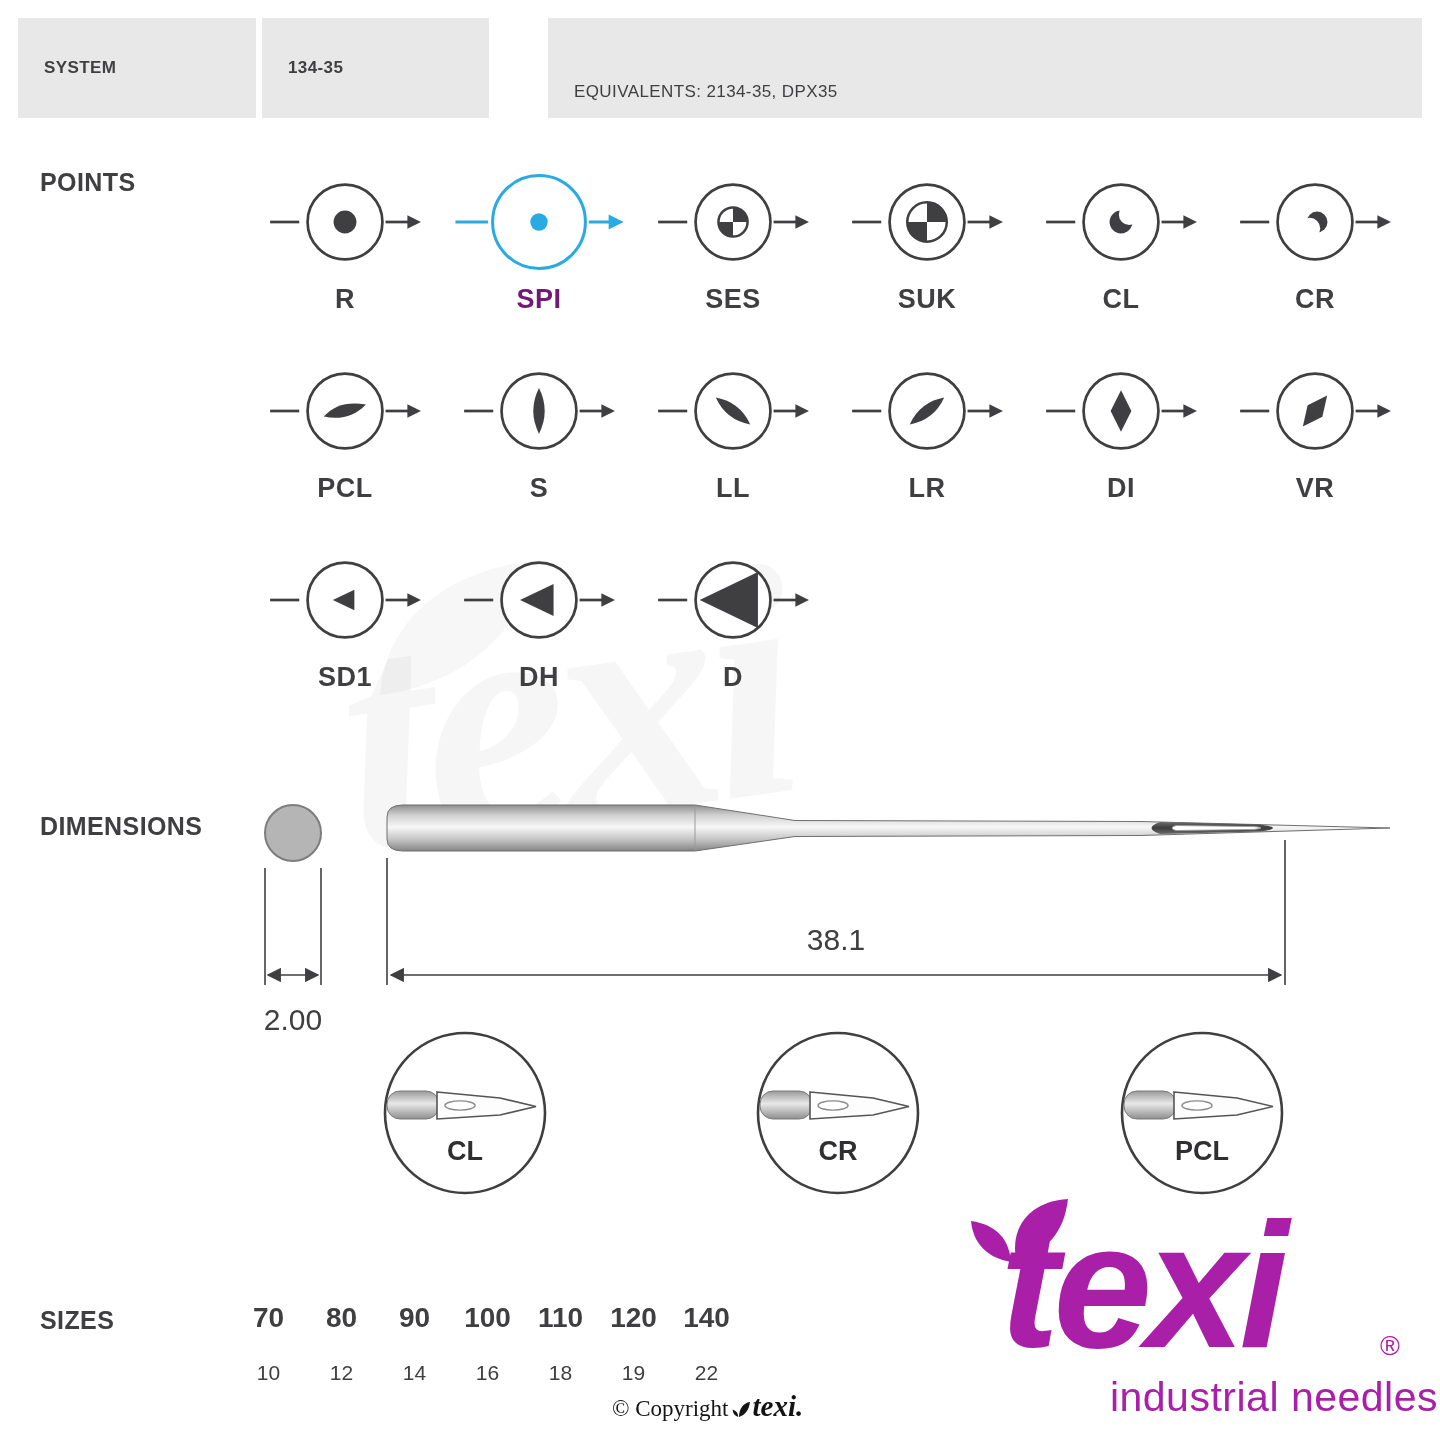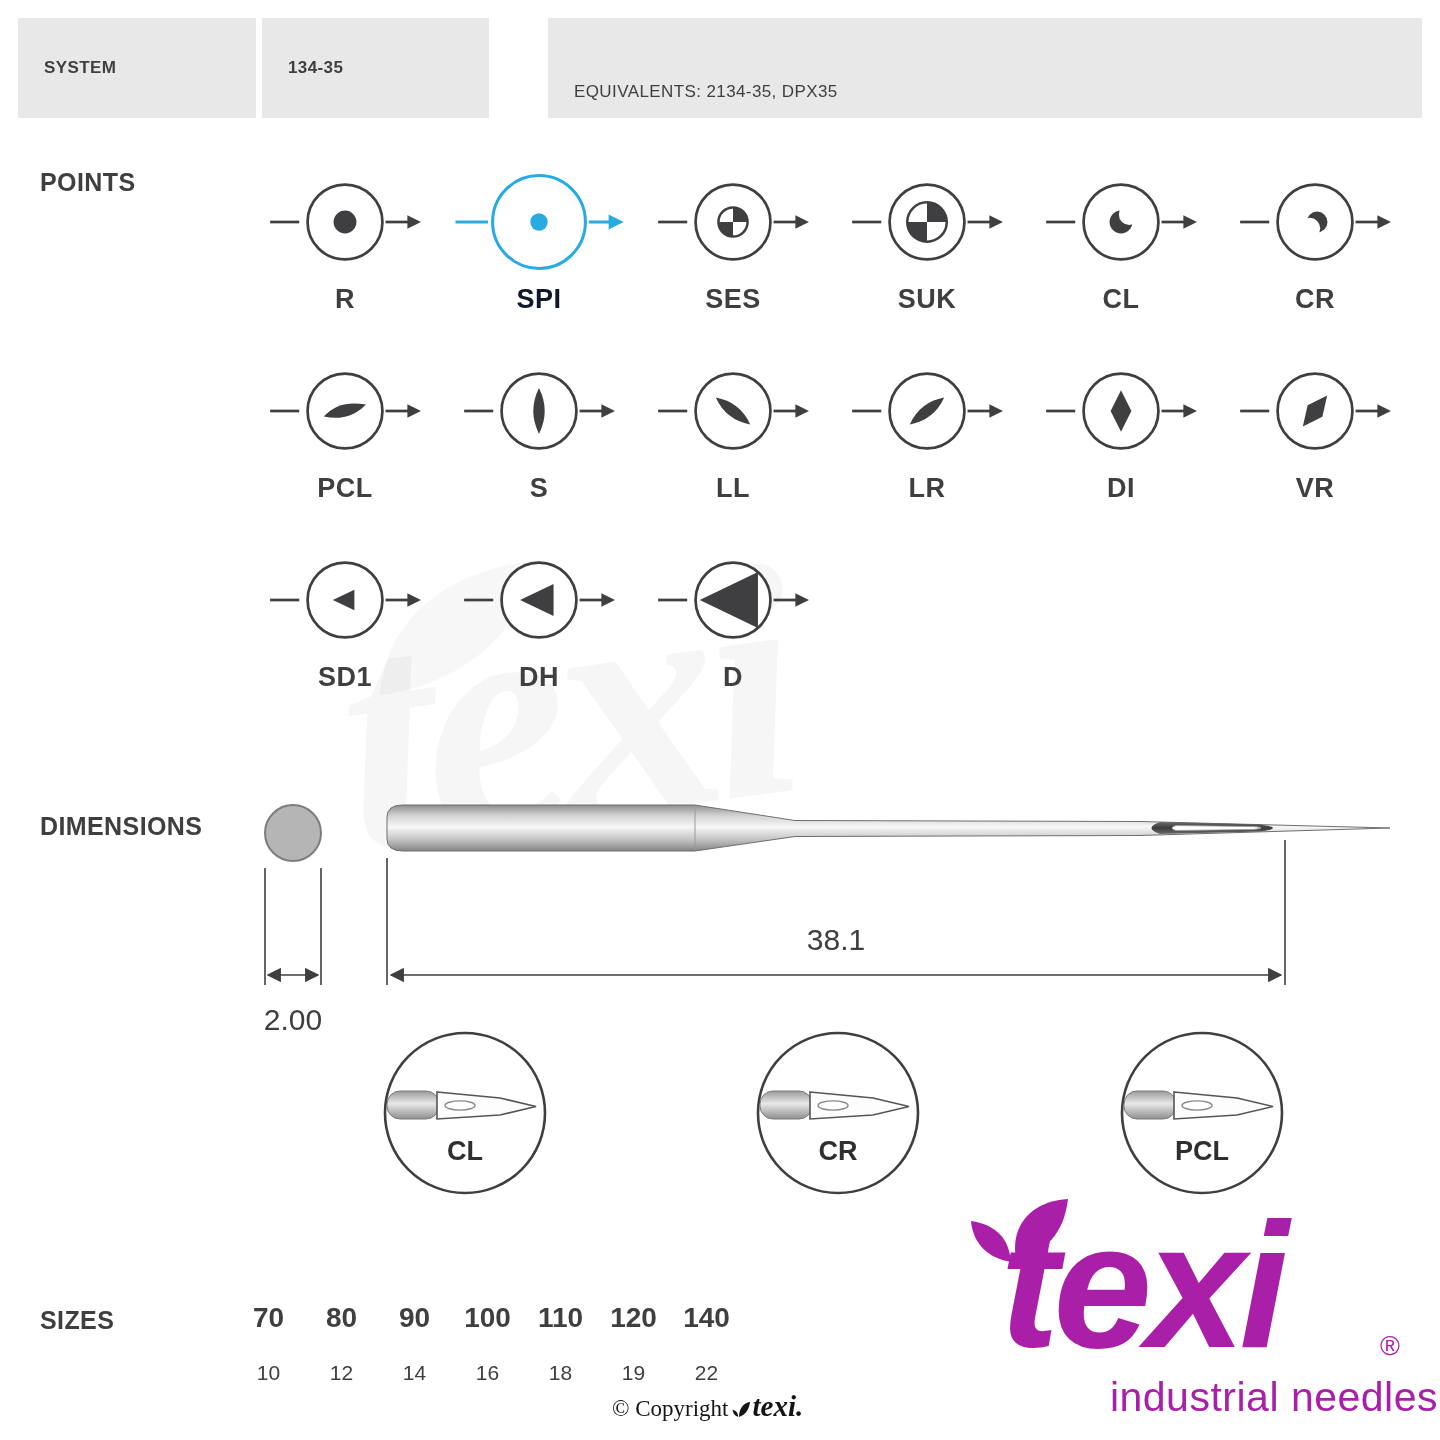--- a/index.html
+++ b/index.html
@@ -18,21 +18,21 @@
   #points-label{top:168px;}
   #dimensions-label{top:812px;}
   #sizes-label{top:1306px;}
   
   #points-grid{position:absolute;left:248px;top:170px;width:1170px;z-index:2;}
   .points-row{display:flex;}
   .point-item{width:194px;display:flex;flex-direction:column;align-items:center;margin-bottom:44px;}
   .point-icon svg{display:block;width:160px;height:104px;}
   .point-item.highlight .point-icon svg{width:178px;height:116px;margin:-6px 0;}
   .point-label{font-size:27px;font-weight:700;margin-top:10px;letter-spacing:.5px;color:#3f3e40;}
-  .point-item.highlight .point-label{color:#0f172a;}
+  .point-item.highlight .point-label{color:#701a75;}
   
   #needle-wrap{position:absolute;left:240px;top:778px;width:1180px;height:280px;z-index:2;}
   svg text{font-family:"Liberation Sans",sans-serif;}
   
   #detail-circles{position:absolute;left:0;top:0;width:1440px;height:1440px;pointer-events:none;z-index:2;}
   .detail-circle{position:absolute;top:1028px;width:170px;height:170px;}
   .detail-label{position:absolute;left:0;right:0;top:108px;text-align:center;
                 font-size:27px;font-weight:700;color:#2f2e30;}
   
   #sizes-grid{position:absolute;left:232px;top:1302px;display:flex;z-index:2;}

